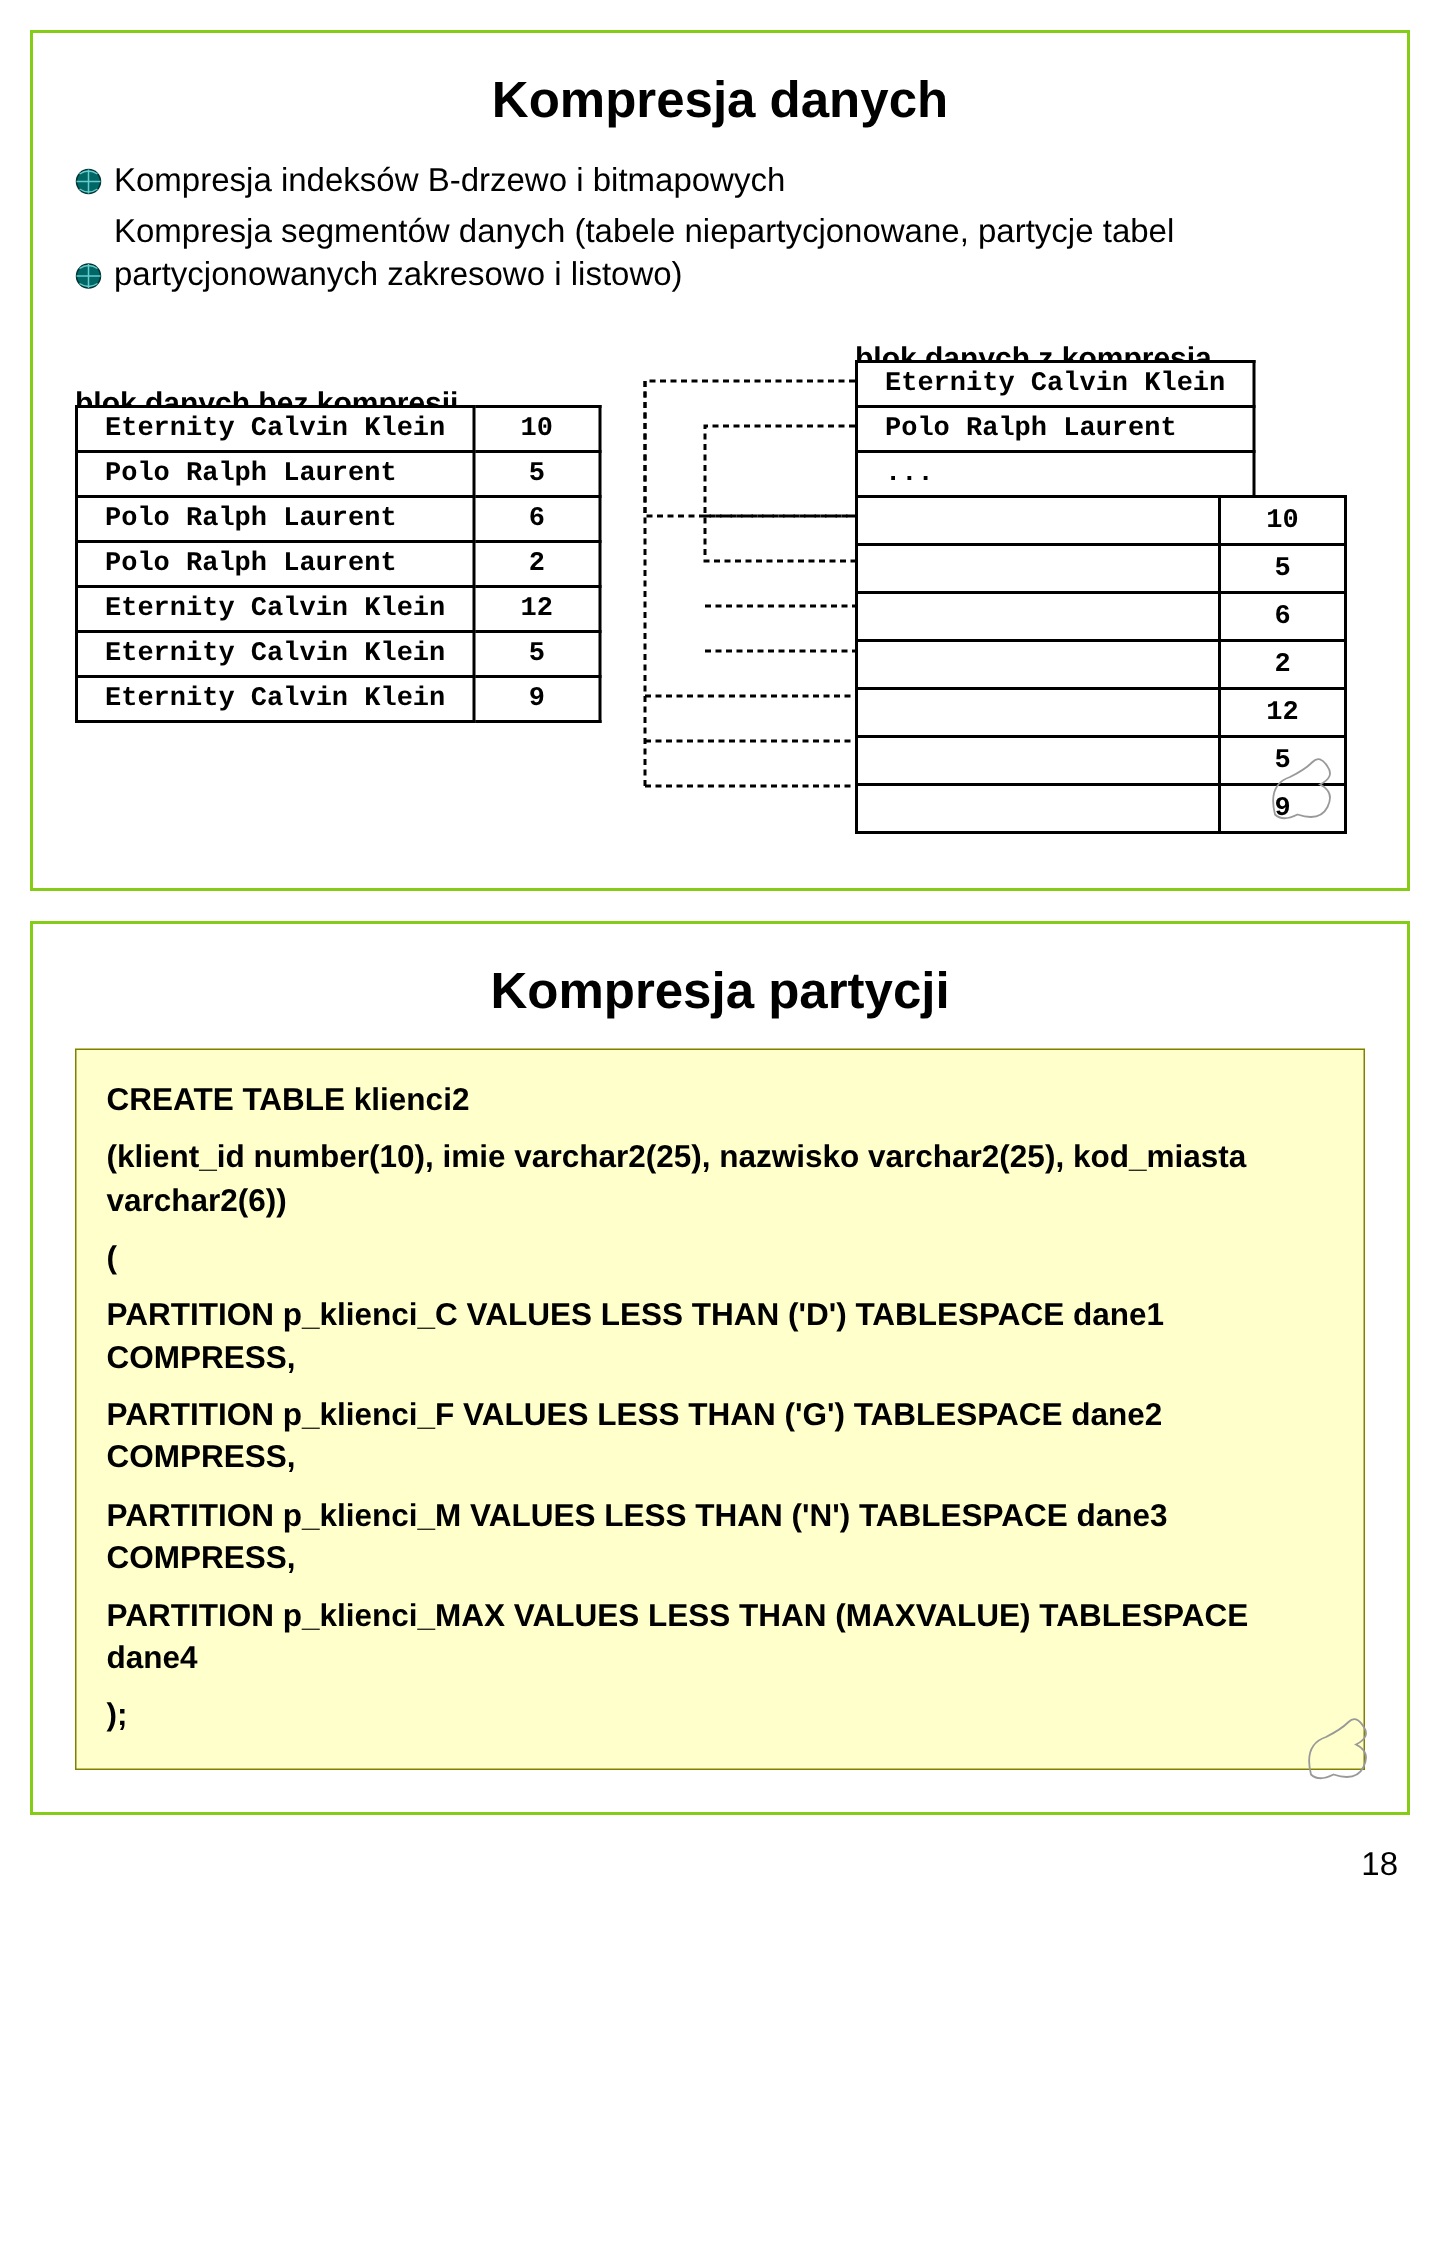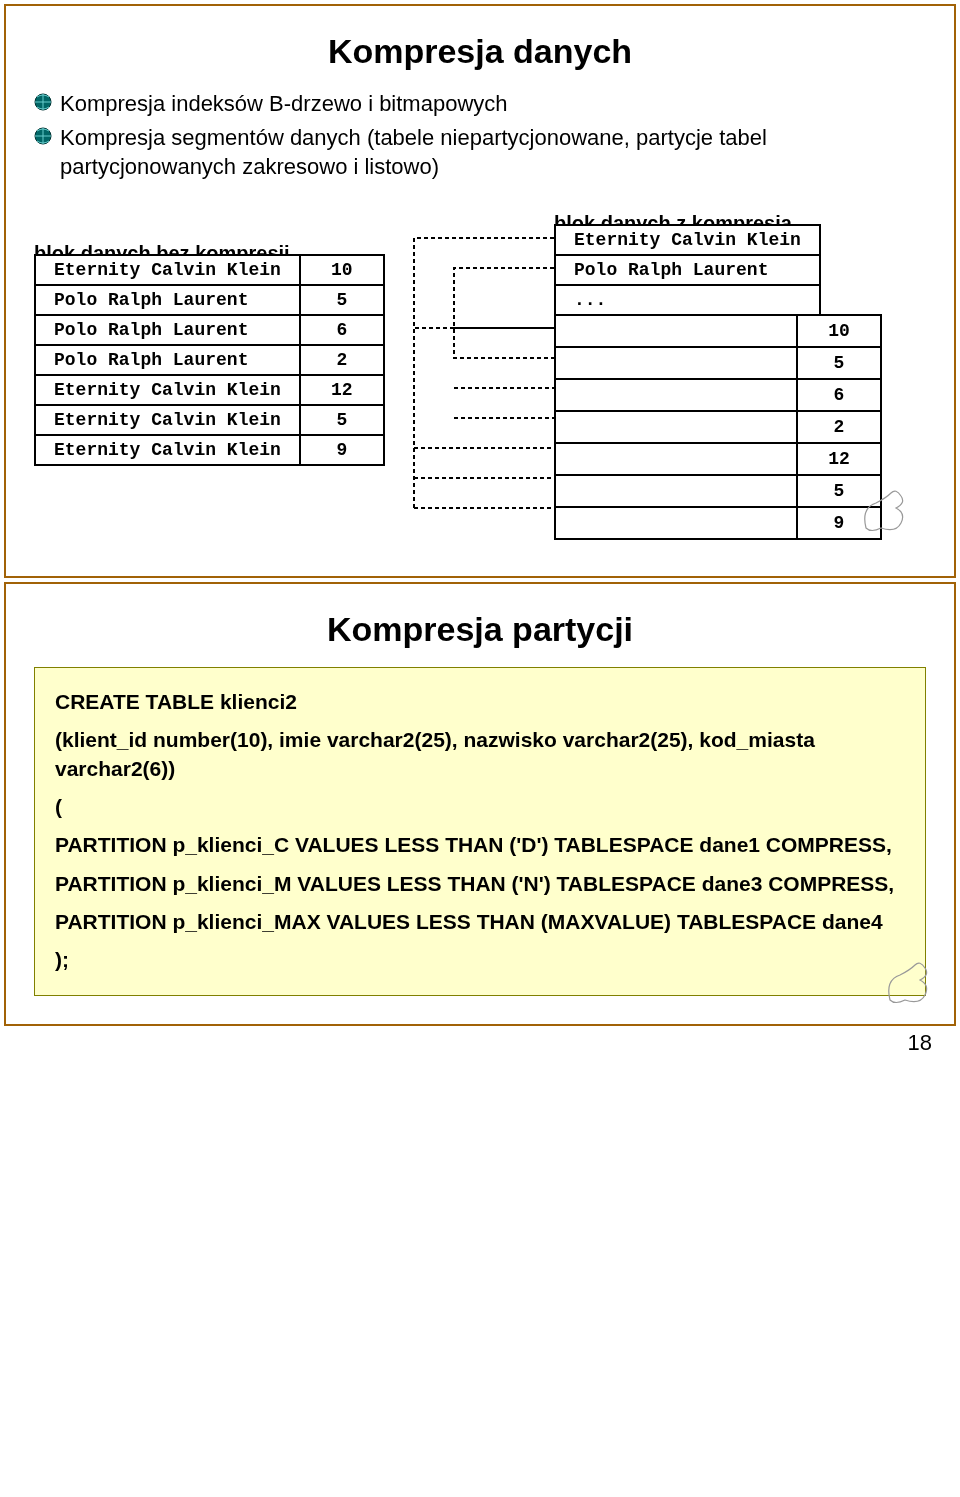--- a/index.html
+++ b/index.html
@@ -3,39 +3,39 @@
 <meta charset="utf-8">
 <style>
   body {
     margin: 0;
     padding: 0;
     background: #ffffff;
     font-family: Arial, Helvetica, sans-serif;
     width: 960px;
   }
   .slide {
-    border: 2px solid #a16207;
-    margin: 4px;
+    border: 2px solid #84cc16;
+    margin: 20px;
     padding: 20px 28px 28px 28px;
     box-sizing: border-box;
     position: relative;
     background: #fff;
   }
   .slide-title {
     font-size: 34px;
     font-weight: bold;
     text-align: center;
     margin: 6px 0 18px 0;
   }
   .bullet-list {
     margin: 0 0 16px 0;
   }
   .bullet-row {
     display: flex;
-    align-items: flex-start;
+    align-items: flex-end;
     margin: 4px 0;
   }
   .bullet-icon {
     flex: 0 0 auto;
     margin-right: 8px;
     margin-top: 4px;
   }
   .bullet-text {
     font-size: 22px;
     line-height: 1.35;
@@ -244,20 +244,21 @@
   </div>
 </div>
 
 <div class="slide">
   <div class="slide-title">Kompresja partycji</div>
   <div class="codebox">
     <div class="para">CREATE TABLE klienci2</div>
     <div class="para">(klient_id number(10), imie varchar2(25), nazwisko varchar2(25), kod_miasta varchar2(6))</div>
     <div class="para">(</div>
     <div class="para">PARTITION p_klienci_C VALUES LESS THAN ('D') TABLESPACE dane1 COMPRESS,</div>
+    <div class="para">PARTITION p_klienci_F VALUES LESS THAN ('G') TABLESPACE dane2 COMPRESS,</div>
     <div class="para">PARTITION p_klienci_M VALUES LESS THAN ('N') TABLESPACE dane3 COMPRESS,</div>
     <div class="para">PARTITION p_klienci_MAX VALUES LESS THAN (MAXVALUE) TABLESPACE dane4</div>
     <div class="para">);</div>
   </div>
   <div class="dragon" style="position:absolute;right:14px;bottom:10px;">
     <svg width="60" height="50" viewBox="0 0 60 50">
         <path d="M10 40 Q5 20 20 15 Q30 10 35 5 Q40 0 45 8 Q50 15 40 20 Q50 25 45 35 Q40 45 25 40 Q15 45 10 40 Z" fill="none" stroke="#999" stroke-width="1.2"></path>
       </svg>
   </div>
 </div>

